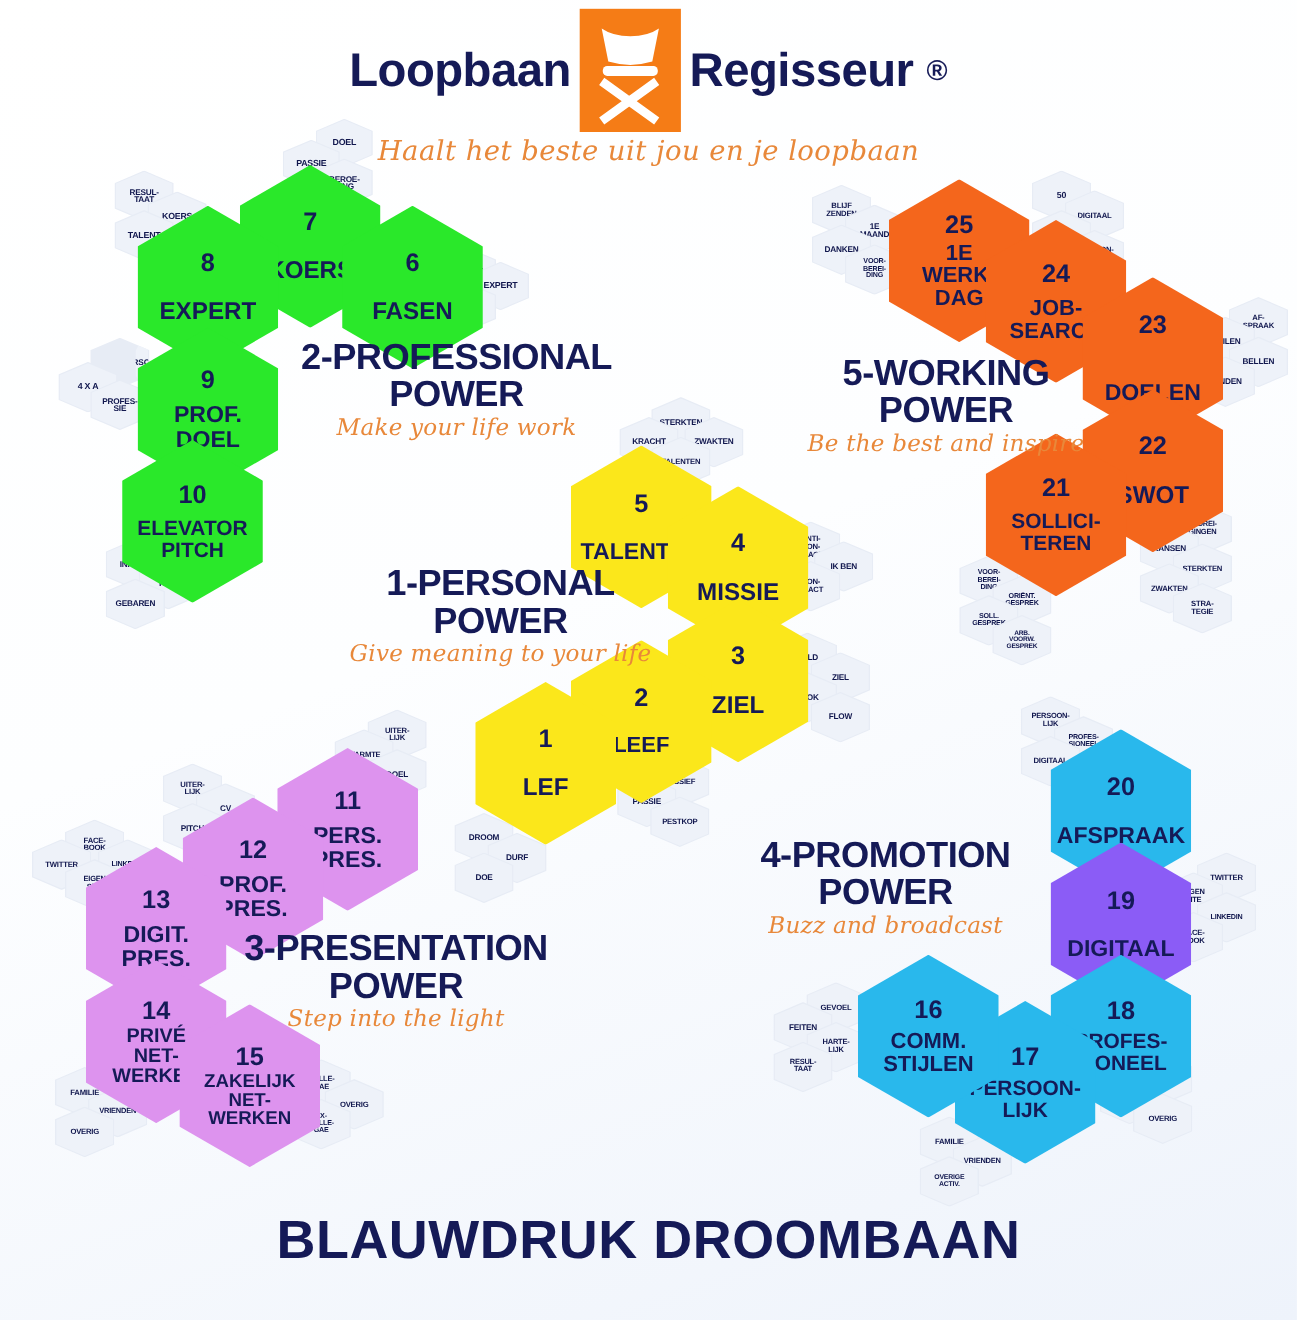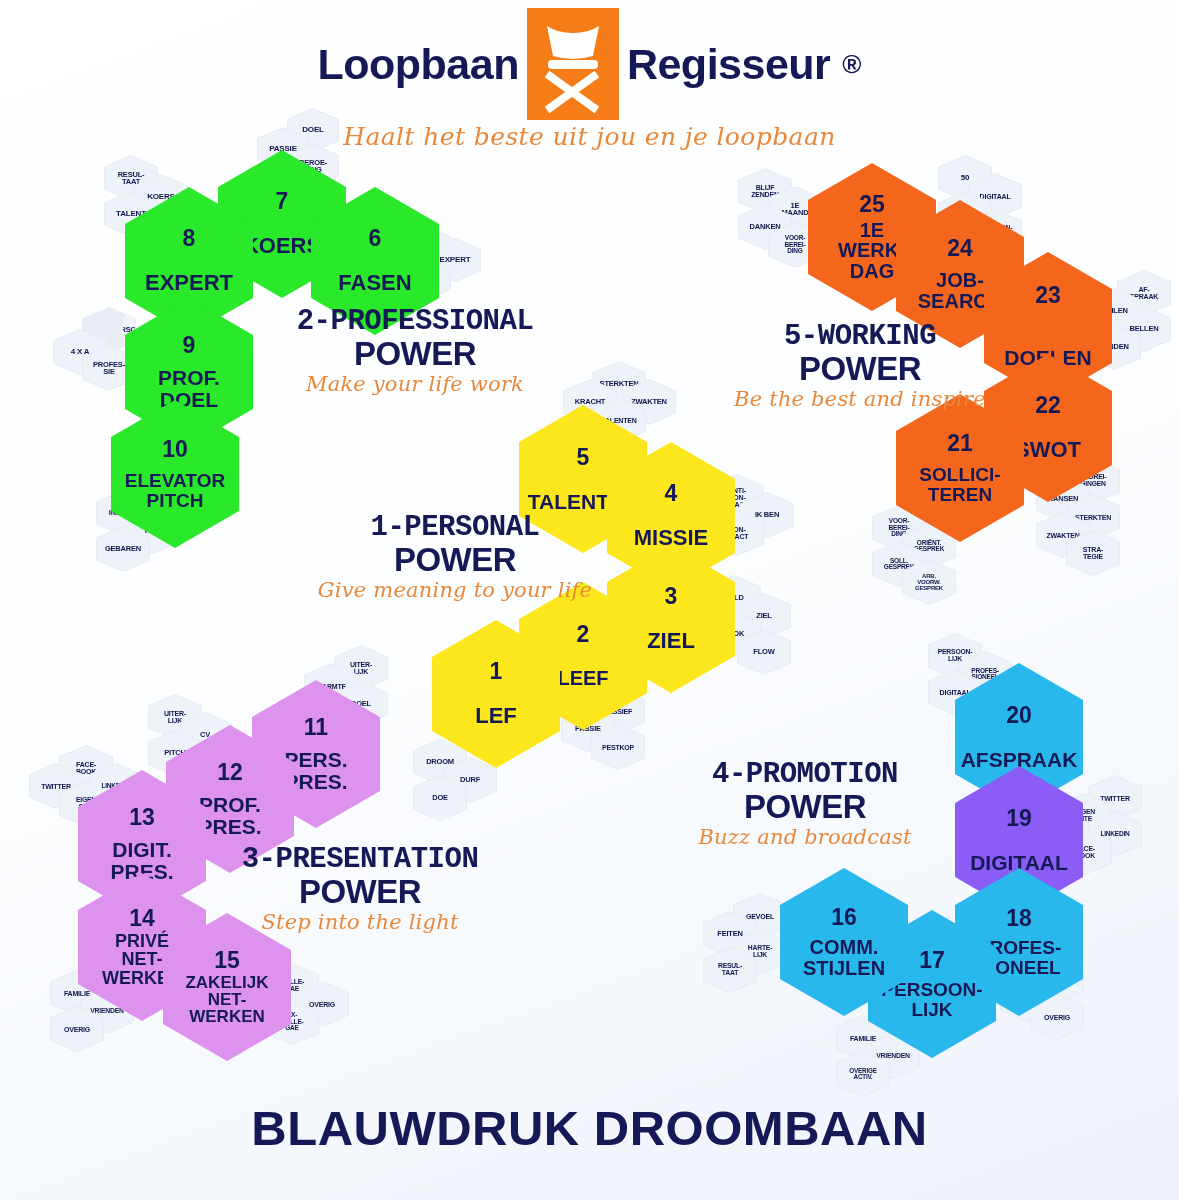--- a/index.html
+++ b/index.html
@@ -48,21 +48,21 @@
   .satshape .inner{
     position:absolute;inset:1.2px;
     background:#eef2f9;
     clip-path:polygon(50% 0%,100% 25%,100% 75%,50% 100%,0% 75%,0% 25%);
     display:flex;align-items:center;justify-content:center;text-align:center;
     color:#10164d;font-weight:bold;line-height:1.0;letter-spacing:-.2px;
   }
 
   
   .ctitle{position:absolute;text-align:center;color:#151a57;font-weight:bold;line-height:1.02;}
-  .ctitle .t1{font-size:29px;letter-spacing:-.5px;display:block;font-family:Liberation Mono, monospace;}
+  .ctitle .t1{font-size:33px;letter-spacing:-.5px;display:block;}
   .ctitle .t2{font-size:33px;letter-spacing:-.5px;display:block;}
   .ctitle .sub{
     display:block;margin-top:4px;font-family:"DejaVu Serif", serif;
     font-style:italic;font-weight:normal;font-size:21px;color:#e8883a;letter-spacing:.2px;
   }
 
   .footer{
     position:absolute;left:0;top:1100px;width:1179px;text-align:center;
     font-size:49px;font-weight:bold;color:#151a57;letter-spacing:.5px;
   }

